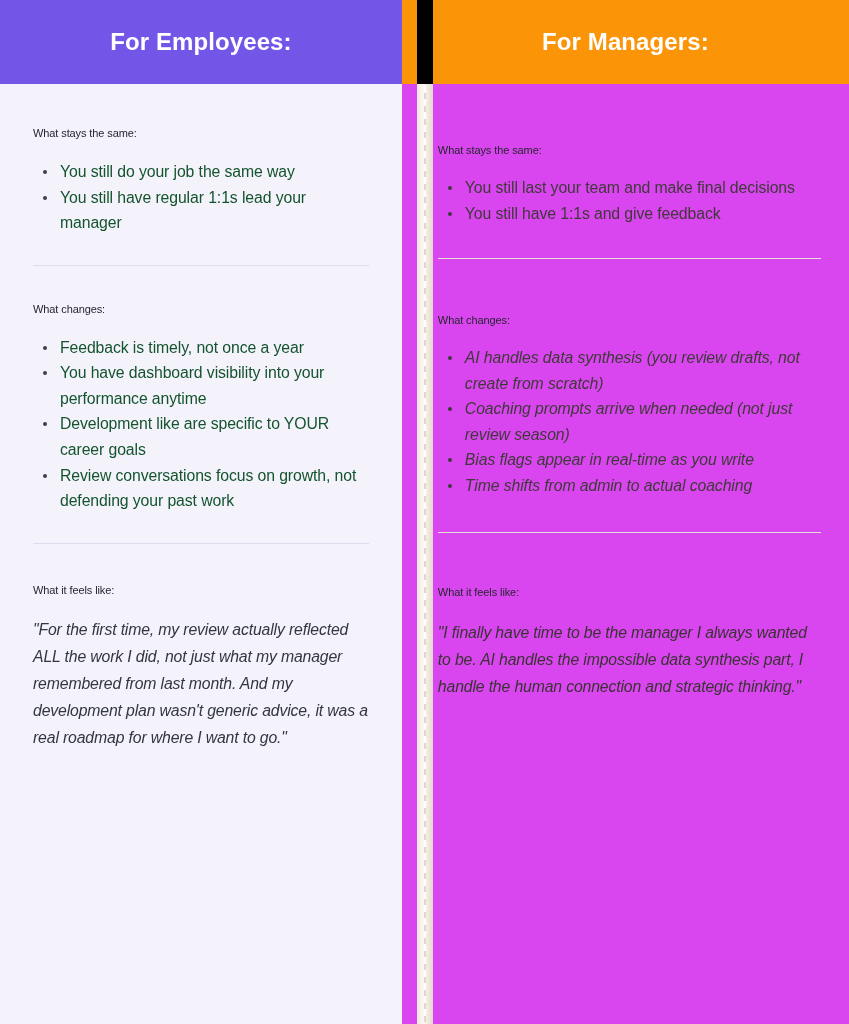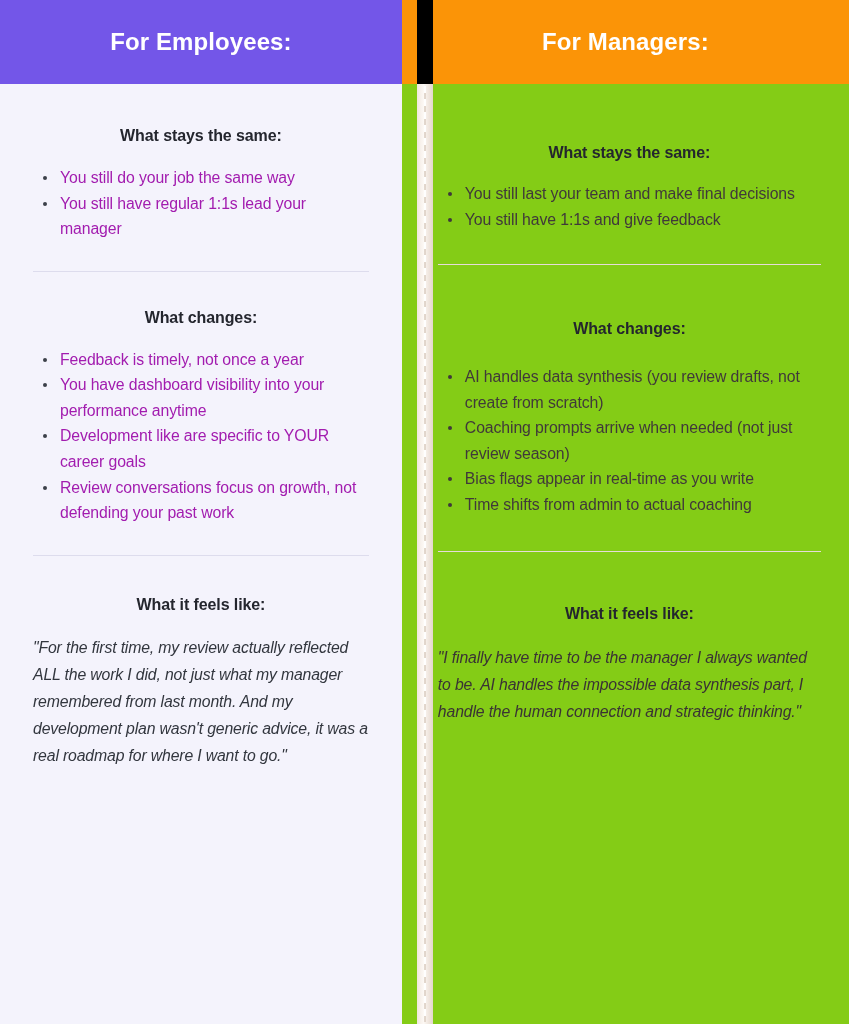--- a/index.html
+++ b/index.html
@@ -56,21 +56,21 @@
   }
 
   
   .col {
     position: relative;
     height: 1024px;
     box-sizing: border-box;
     overflow: hidden;
   }
   .col-left  { width: 417px; background: #f4f3fc; }
-  .col-right { width: 464px; margin-left: 0; background: #84cc16; }
+  .col-right { width: 464px; margin-left: 0; background: #d946ef; }
 
   .col-header {
     height: 84px;
     display: flex;
     align-items: center;
     justify-content: center;
     color: #ffffff;
     font-size: 24px;
     font-weight: 700;
     letter-spacing: 0.1px;
@@ -80,38 +80,38 @@
 
   .col-body {
     box-sizing: border-box;
   }
   .col-left  .col-body { padding: 0 33px; }
   .col-right .col-body { padding: 0 28px 0 36px; }
 
   .section { }
 
   .section-title {
-    text-align: center;
-    font-size: 16px;
-    font-weight: 700;
+    text-align: left;
+    font-size: 11px;
+    font-weight: 400;
     color: #24262e;
     letter-spacing: -0.1px;
   }
 
   ul.bullets {
     list-style: none;
     margin: 0;
     padding: 0;
   }
   ul.bullets li {
     position: relative;
     padding-left: 27px;
     font-size: 15.8px;
     line-height: 1.62;
-    color: #a21caf;
+    color: #14532d;
     letter-spacing: -0.1px;
   }
   ul.bullets li::before {
     content: "";
     position: absolute;
     left: 10px;
     top: 11px;
     width: 4px;
     height: 4px;
     border-radius: 50%;
@@ -145,21 +145,21 @@
   .col-left .sec-changes ul{ margin-top: 20px; }
   .col-left .rule-2        { margin: 29px 0 0 0; }
   .col-left .sec-feels     { padding-top: 40px; }
   .col-left .quote         { margin-top: 20px; }
 
   
   .col-right .sec-same       { padding-top: 60px; }
   .col-right .sec-same ul    { margin-top: 19px; }
   .col-right .rule-1         { margin: 32px 0 0 0; }
   .col-right .sec-changes    { padding-top: 55px; }
-  .col-right .sec-changes ul { margin-top: 26px; }
+  .col-right .sec-changes ul { margin-top: 19px; font-style: italic; }
   .col-right .rule-2         { margin: 33px 0 0 0; }
   .col-right .sec-feels      { padding-top: 53px; }
   .col-right .quote          { margin-top: 21px; }
 </style>
 </head>
 <body>
 
 <div class="board">
 
   <div class="col col-left">

